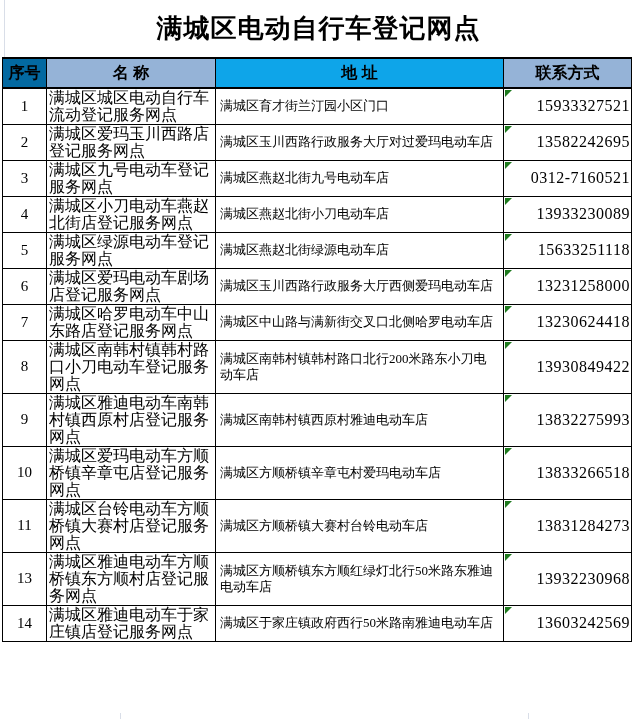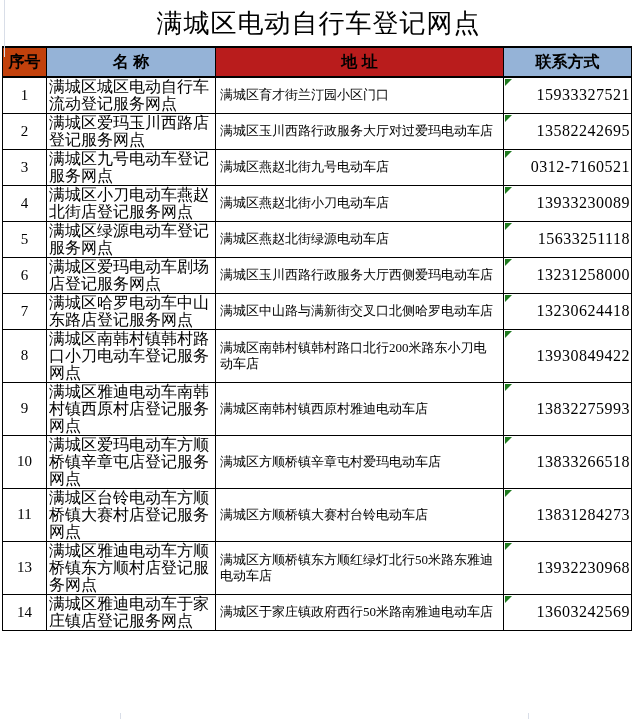--- a/index.html
+++ b/index.html
@@ -5,22 +5,22 @@
   html,body{margin:0;padding:0;}
   body{
     width:637px;height:719px;background:#ffffff;position:relative;
     font-family:"Liberation Serif",serif;color:#000;overflow:hidden;
   }
   .gridline{position:absolute;background:#d9dee8;}
   .gl-title-left{left:4px;top:0;width:1px;height:57px;}
   .gl-bottom-1{left:120px;top:713px;width:1px;height:6px;}
   .gl-bottom-2{left:528px;top:713px;width:1px;height:6px;}
   .title{
-    height:46px;display:flex;align-items:center;justify-content:center;
-    font-family:"Liberation Sans",sans-serif;font-weight:normal;
+    height:57px;display:flex;align-items:center;justify-content:center;
+    font-family:"Liberation Sans",sans-serif;font-weight:bold;
     font-size:26px;letter-spacing:1px;
   }
   table{
     border-collapse:collapse;table-layout:fixed;
     width:629px;margin-left:2px;
   }
   th{
     border:1px solid #000;border-top:2px solid #000;border-bottom:2px solid #000;
     height:28px;font-family:"Liberation Sans",sans-serif;
     font-size:16px;font-weight:bold;text-align:center;padding:0;
@@ -46,23 +46,23 @@
 
 <table>
   <colgroup>
     <col style="width:44px">
       <col style="width:169px">
       <col style="width:288px">
       <col style="width:128px">
   </colgroup>
   <thead>
     <tr>
-      <th style="background-color: #c2410c;">序号</th>
+      <th style="background-color: #0369a1;">序号</th>
       <th style="background-color: rgb(149, 179, 215); margin-left: 36px;">名 称</th>
-      <th style="background-color: #b91c1c;">地 址</th>
+      <th style="background-color: #0ea5e9;">地 址</th>
       <th style="background-color: rgb(149, 179, 215);">联系方式</th>
     </tr>
   </thead>
   <tbody>
       <tr>
         <td class="td-no">1</td>
         <td class="td-name">满城区城区电动自行车流动登记服务网点</td>
         <td class="td-addr">满城区育才街兰汀园小区门口</td>
         <td class="td-phone"><span class="corner" style="border-top-color: rgb(30, 122, 30);"></span><span>15933327521</span></td>
       </tr>

